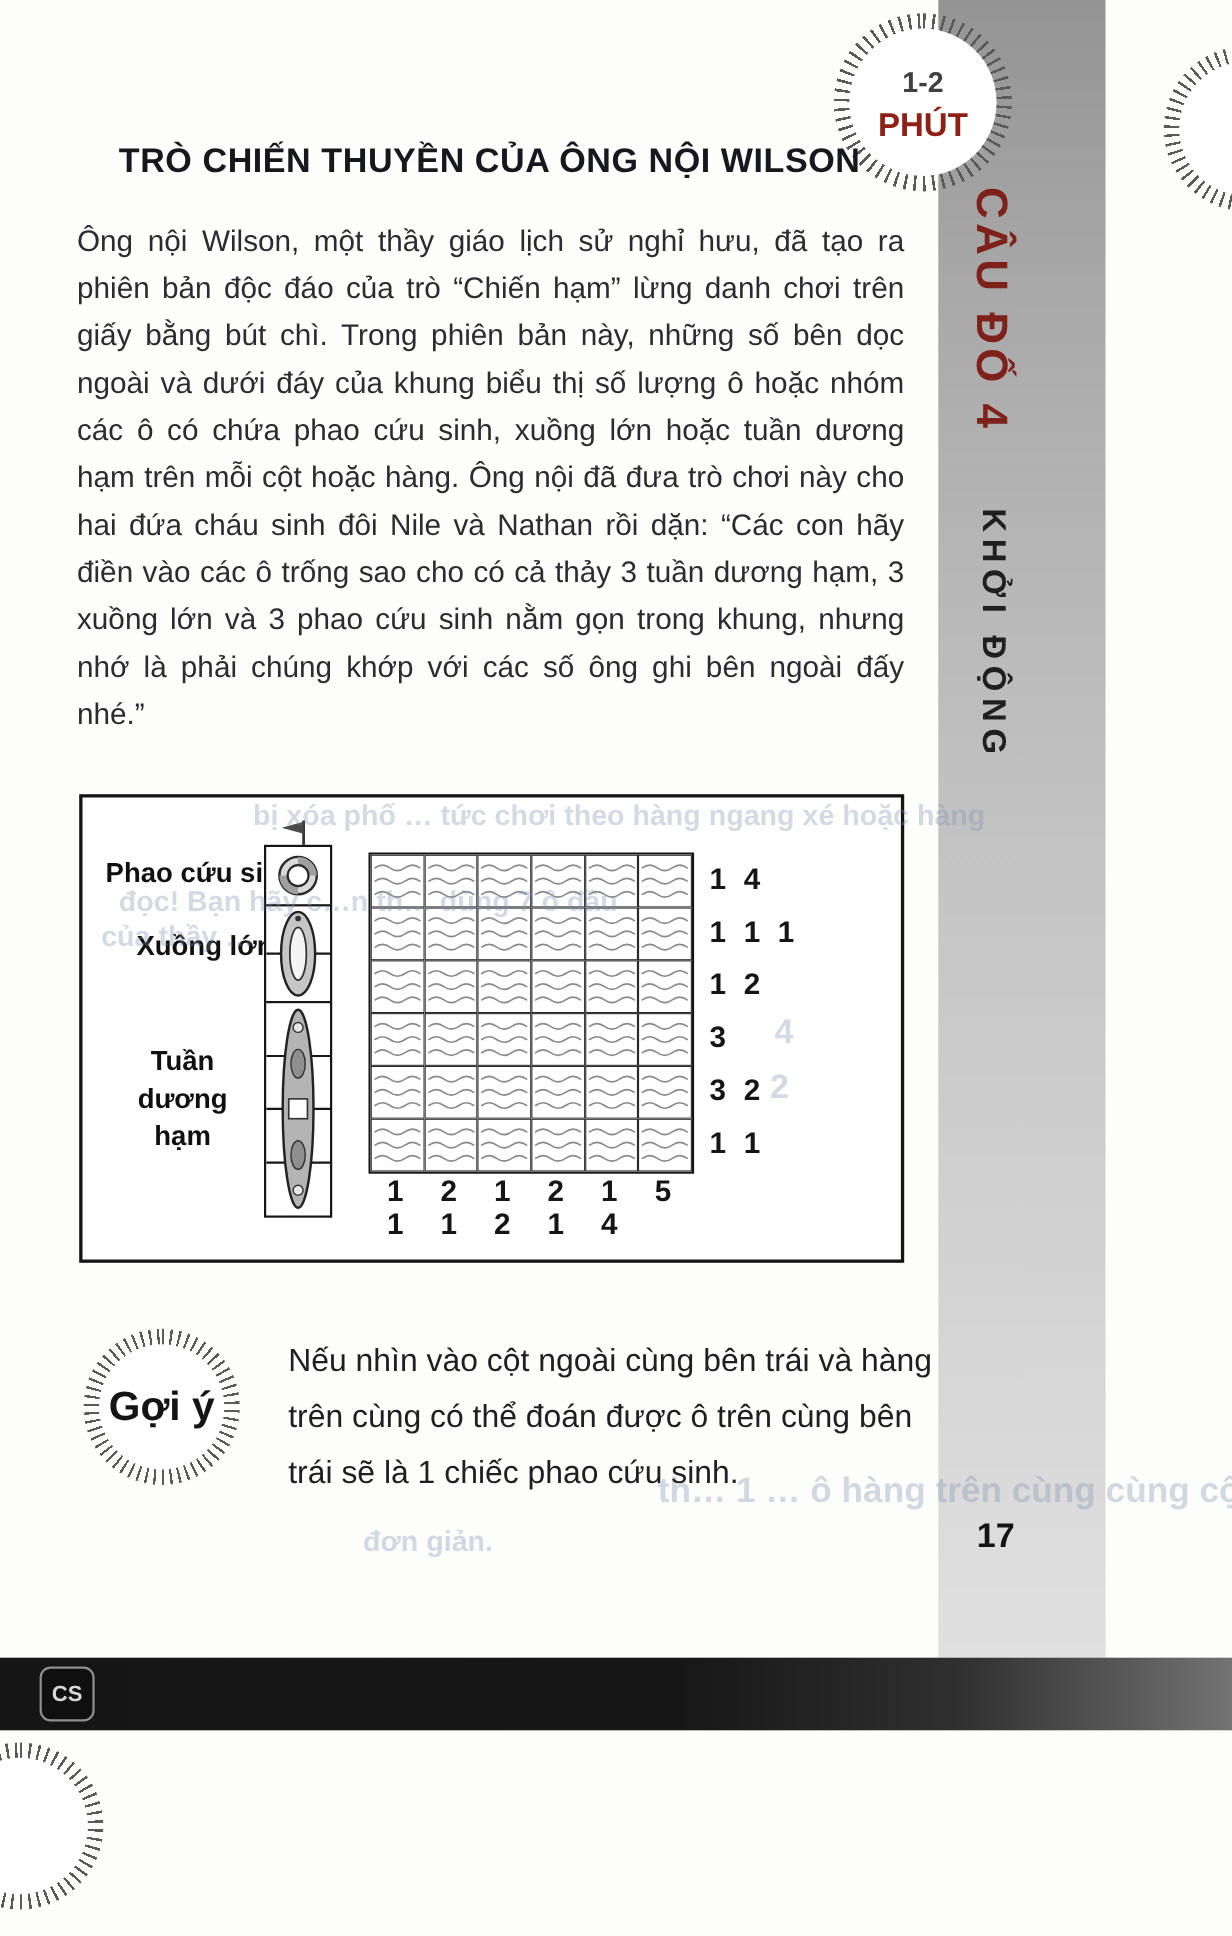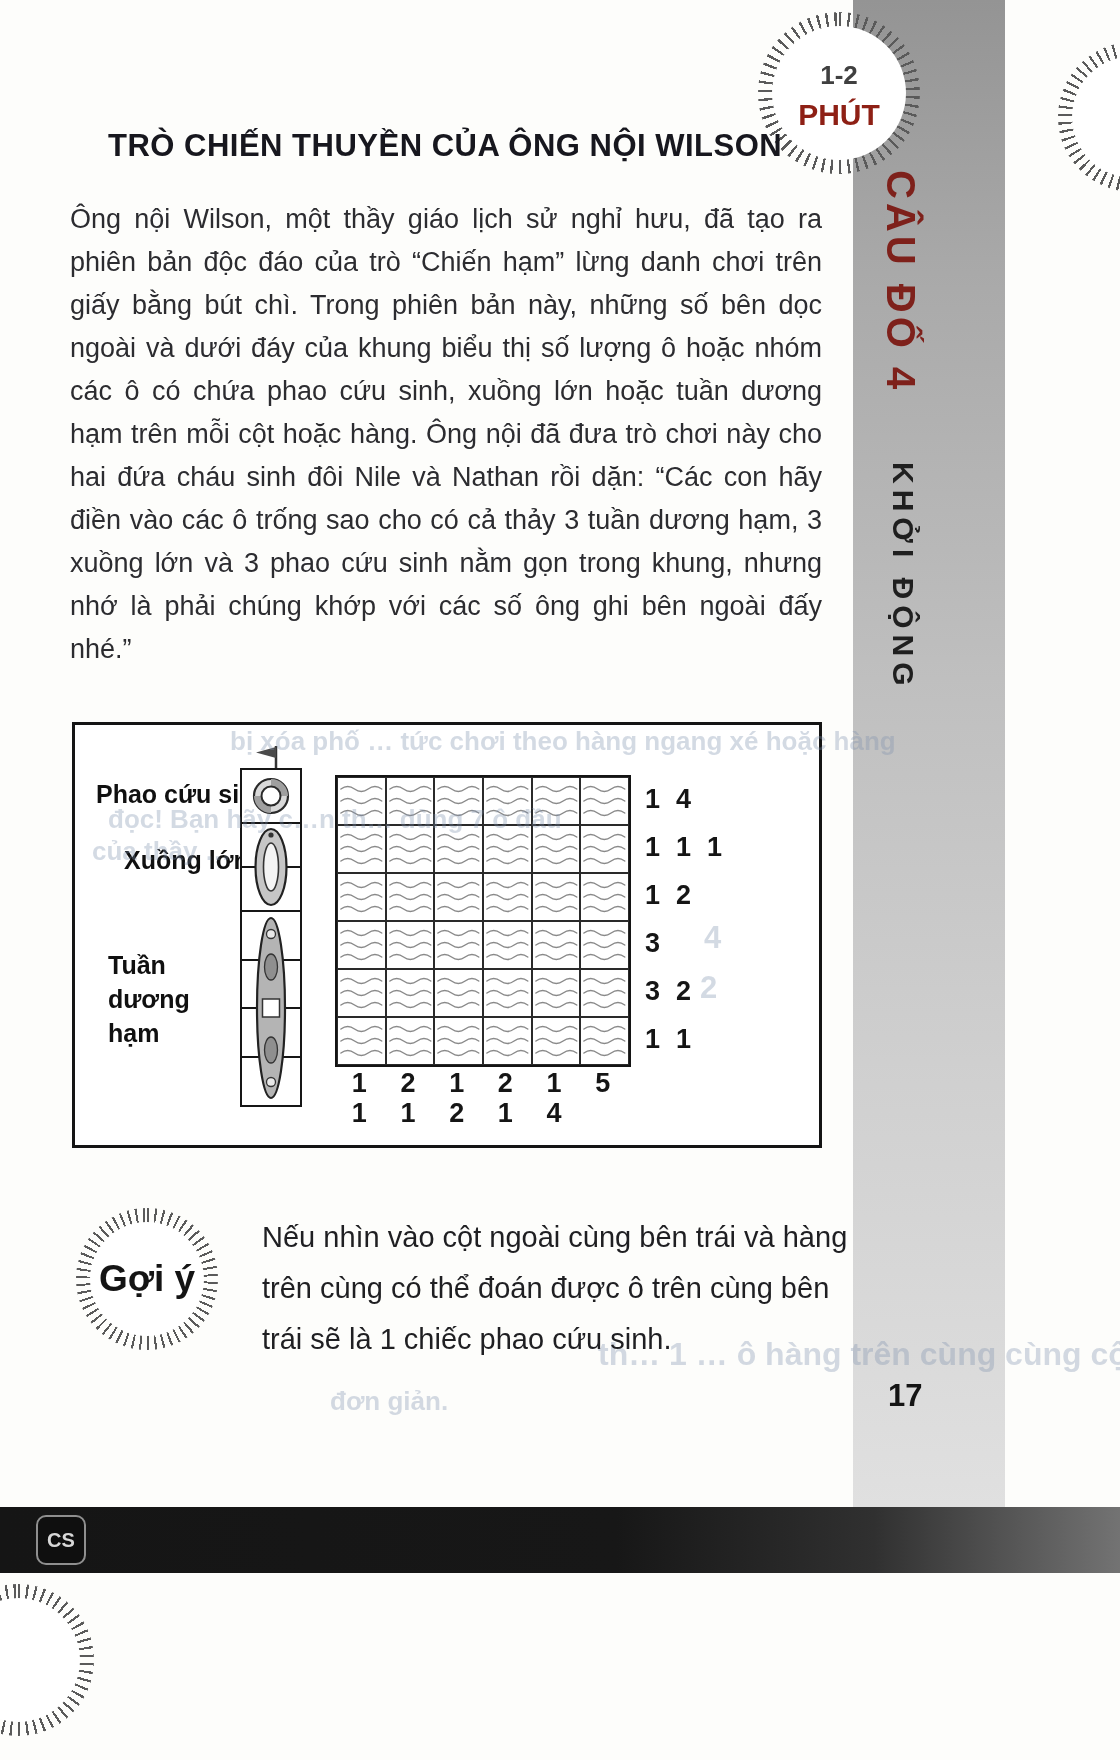--- a/index.html
+++ b/index.html
@@ -31,21 +31,21 @@
          color:#17171e;letter-spacing:0.5px;}
   .body-text{position:absolute;left:70px;top:198px;width:752px;font-size:27px;line-height:43px;
          text-align:justify;color:#2c2c30;}
 
   
   .puzzle-box{position:absolute;left:72px;top:722px;width:744px;height:420px;
          border:3px solid #141414;background:#ffffff;}
   .legend-label{position:absolute;font-weight:bold;color:#101010;font-size:25px;}
   .ll1{left:96px;top:780px;}
   .ll2{left:124px;top:846px;}
-  .ll3{left:108px;top:948px;width:116px;line-height:34px;}
+  .ll3{left:108px;top:948px;width:116px;text-align:center;line-height:34px;}
 
   .icon-strip{position:absolute;left:240px;top:768px;width:58px;border:2.5px solid #161616;background:#fff;}
   .strip-cell{position:relative;border-bottom:2.5px solid #161616;}
   .strip-cell:last-child{border-bottom:none;}
   .sc1{height:52px;} .sc2{height:86px;} .sc3{height:193px;}
   .flag{position:absolute;left:252px;top:744px;width:34px;height:28px;}
 
   .water-grid{position:absolute;left:335px;top:775px;width:292px;height:288px;
     display:grid;grid-template-columns:repeat(6,1fr);grid-template-rows:repeat(6,1fr);
     border:2.5px solid #141414;background:#fff;}

